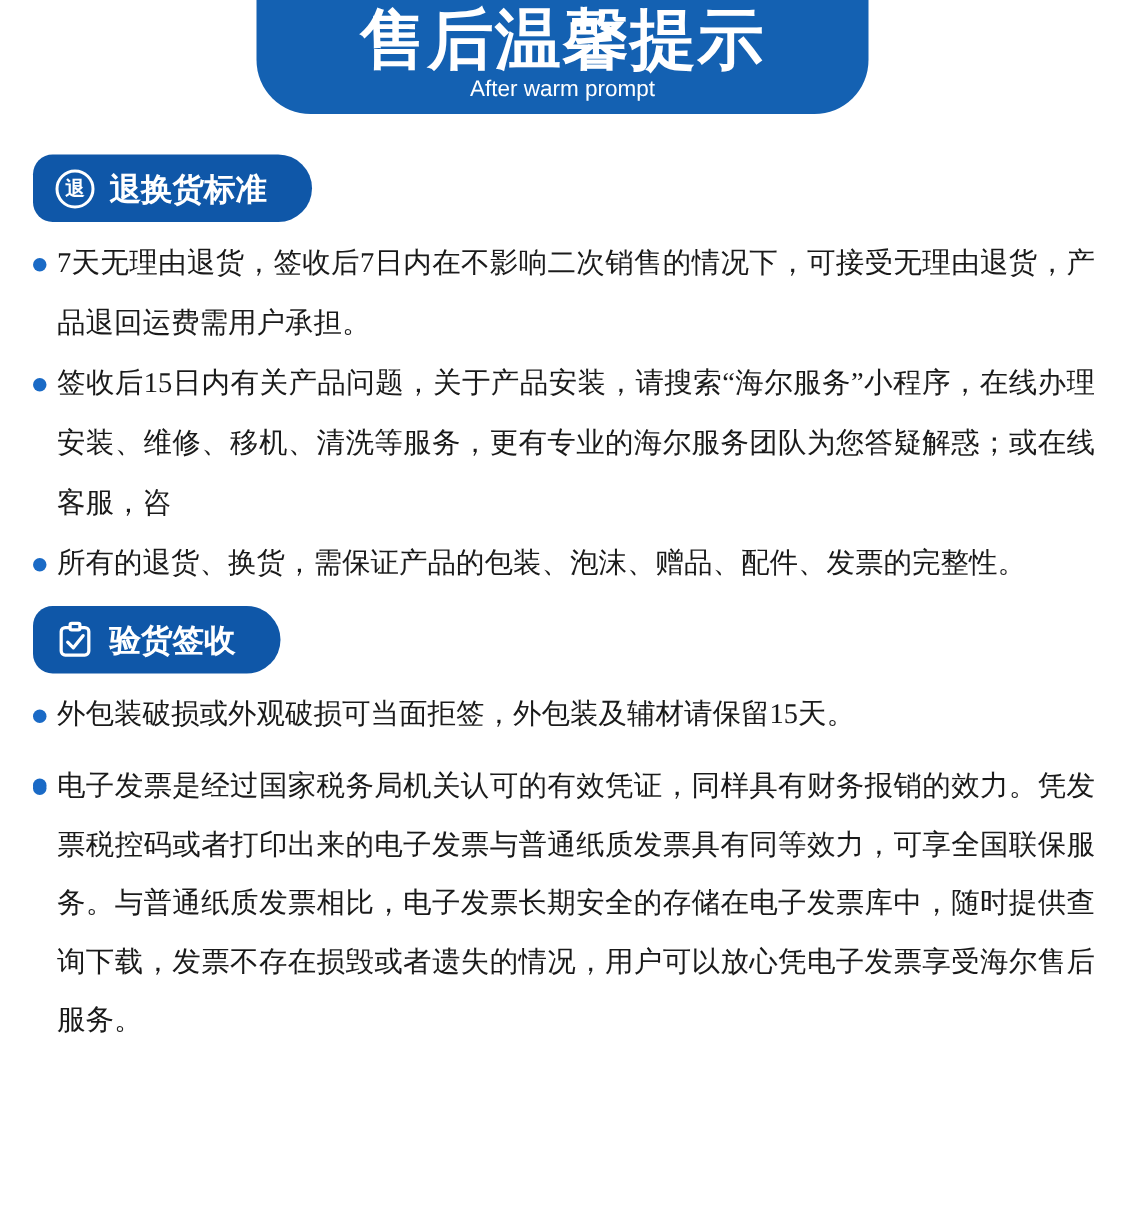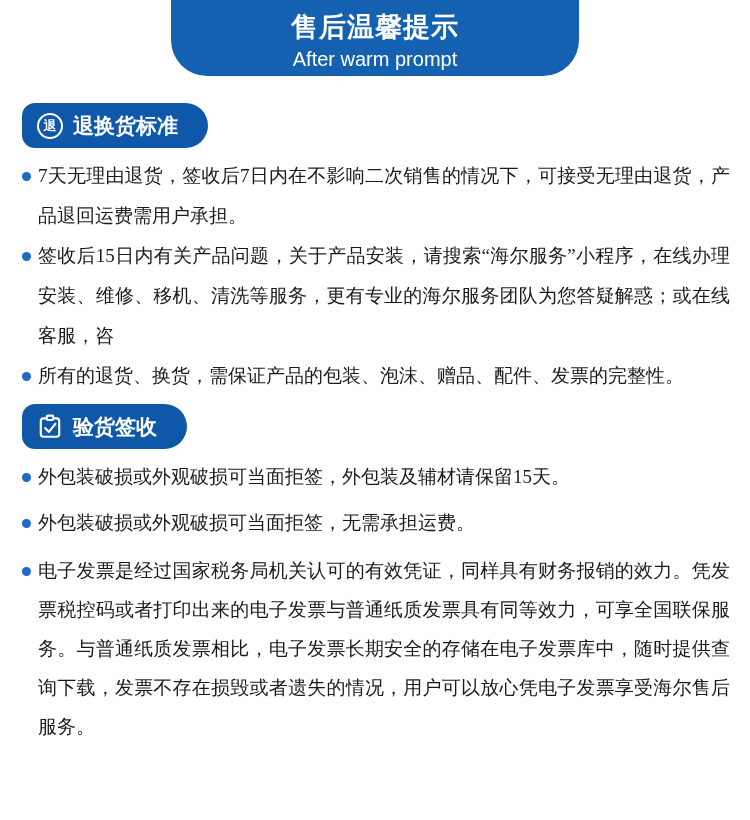--- a/index.html
+++ b/index.html
@@ -21,28 +21,28 @@
     height: 76px;
     margin: 0 auto;
     background: #1461b2;
     border-radius: 0 0 36px 36px;
     text-align: center;
     box-sizing: border-box;
     padding-top: 7px;
   }
   .banner-title {
     color: #ffffff;
-    font-size: 27px;
+    font-size: 44px;
     font-weight: bold;
     line-height: 40px;
     letter-spacing: 1px;
   }
   .banner-subtitle {
     color: #ffffff;
-    font-size: 20px;
+    font-size: 15px;
     line-height: 25px;
   }
 
   
   .content { padding: 0 20px 26px 22px; }
 
   .badge {
     display: inline-flex;
     align-items: center;
     gap: 10px;
@@ -142,21 +142,20 @@
         </svg>
         <span>验货签收</span>
       </div>
       <ul class="item-list">
         <li class="item gap-item">
           <span class="dot"></span>
           <span>外包装破损或外观破损可当面拒签，外包装及辅材请保留15天。</span>
         </li>
         <li class="item">
           <span class="dot"></span>
-          <span>外包装破损或外观破损可当面拒签，无需承担运费。</span>
         </li>
       </ul>
     </section>
 
     <section>
       <ul class="item-list">
         <li class="item para">
           <span class="dot"></span>
           <span>电子发票是经过国家税务局机关认可的有效凭证，同样具有财务报销的效力。凭发票税控码或者打印出来的电子发票与普通纸质发票具有同等效力，可享全国联保服务。与普通纸质发票相比，电子发票长期安全的存储在电子发票库中，随时提供查询下载，发票不存在损毁或者遗失的情况，用户可以放心凭电子发票享受海尔售后服务。</span>
         </li>

